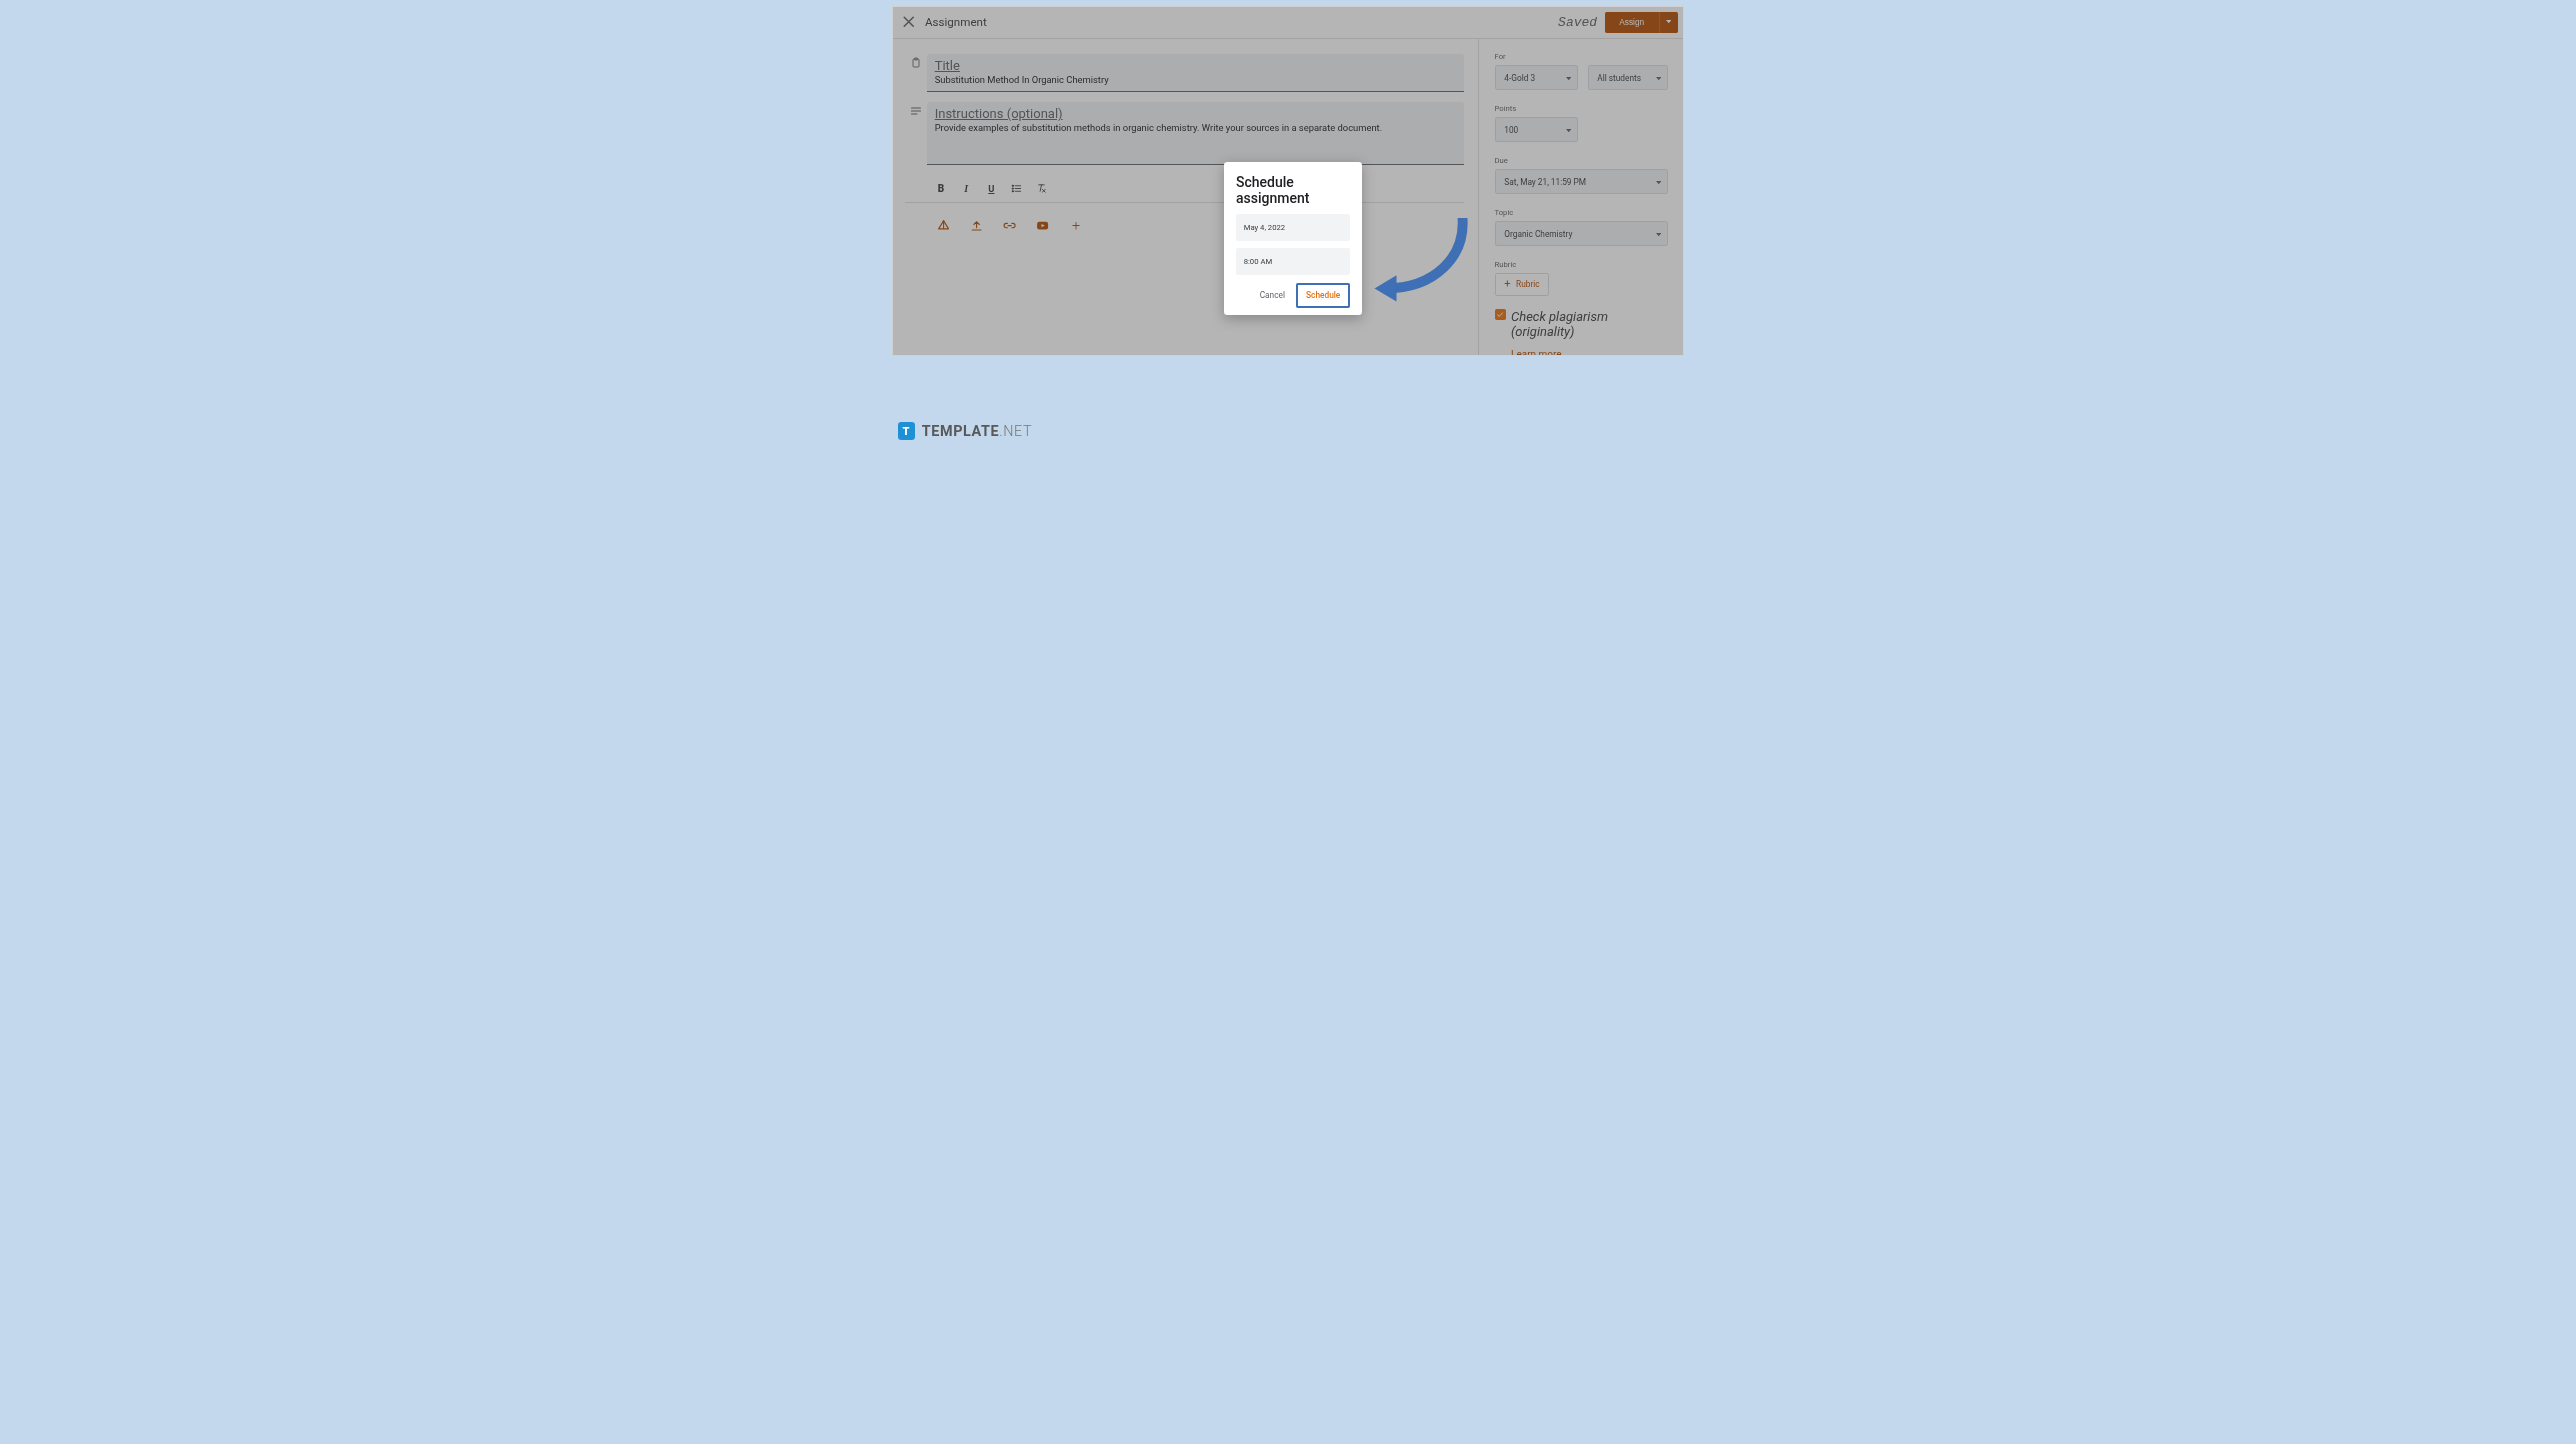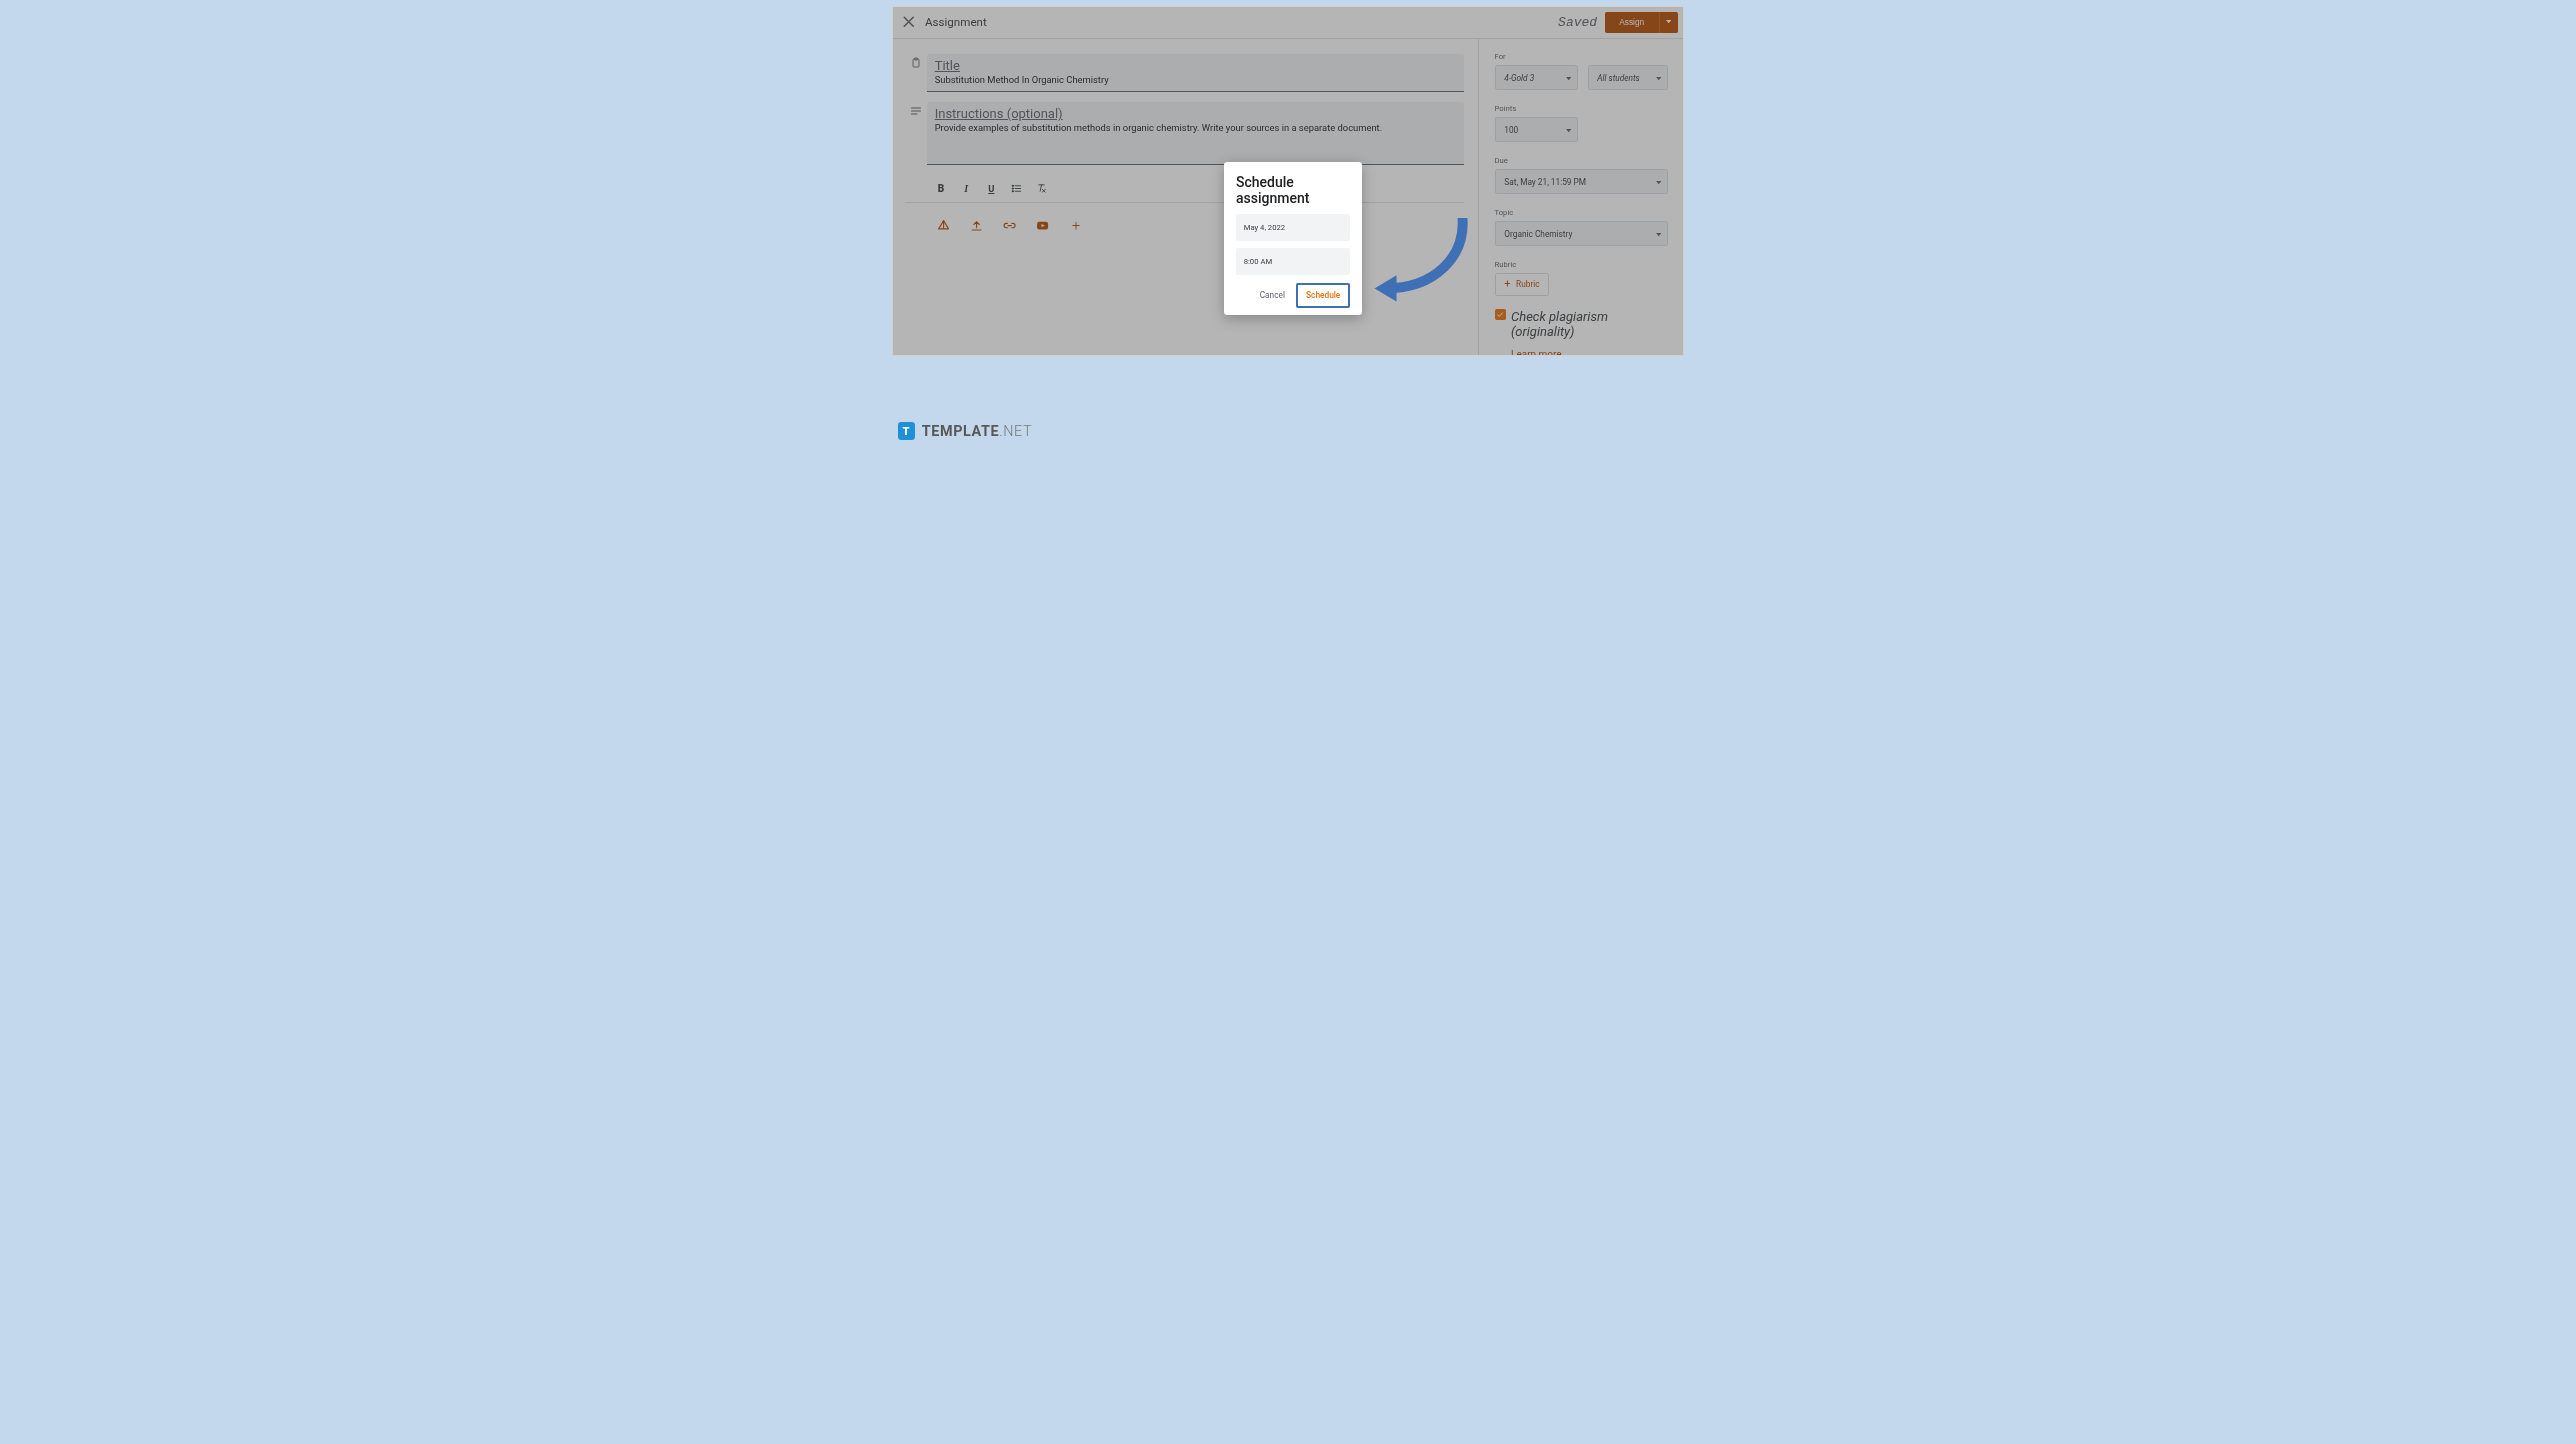--- a/index.html
+++ b/index.html
@@ -97,21 +97,21 @@
   .attach-row { display:flex; gap:16.6px; padding:7.7px 0 0 30px; }
   .attach-row .abtn{ width:16.6px;height:16.6px;display:flex;align-items:center;justify-content:center;color:#b54c00; }
   .abtn svg{width:13.2px;height:13.2px;}
   .abtn.plus{font-size:14.4px;font-weight:300;}
 
   .clipboard-icon svg, .lines-icon svg{width:12px;height:12px;}
 
   
   .side-label { color:#5f6368; font-size:7.7px; margin-bottom:4.4px; }
   .side-block { margin-bottom:13.2px; }
-  .chip-row { display:flex; gap:10px;font-style:italic; }
+  .chip-row { display:flex; gap:10px; }
   .chip-select {
     background:#f1f3f4;
     border:0.6px solid #dadce0;
     border-radius:2.2px;
     height:25.4px;
     display:flex; align-items:center;
     padding:0 5.5px 0 8.8px;
     color:#3c4043; font-size:8.3px;
     justify-content:space-between;
   }

